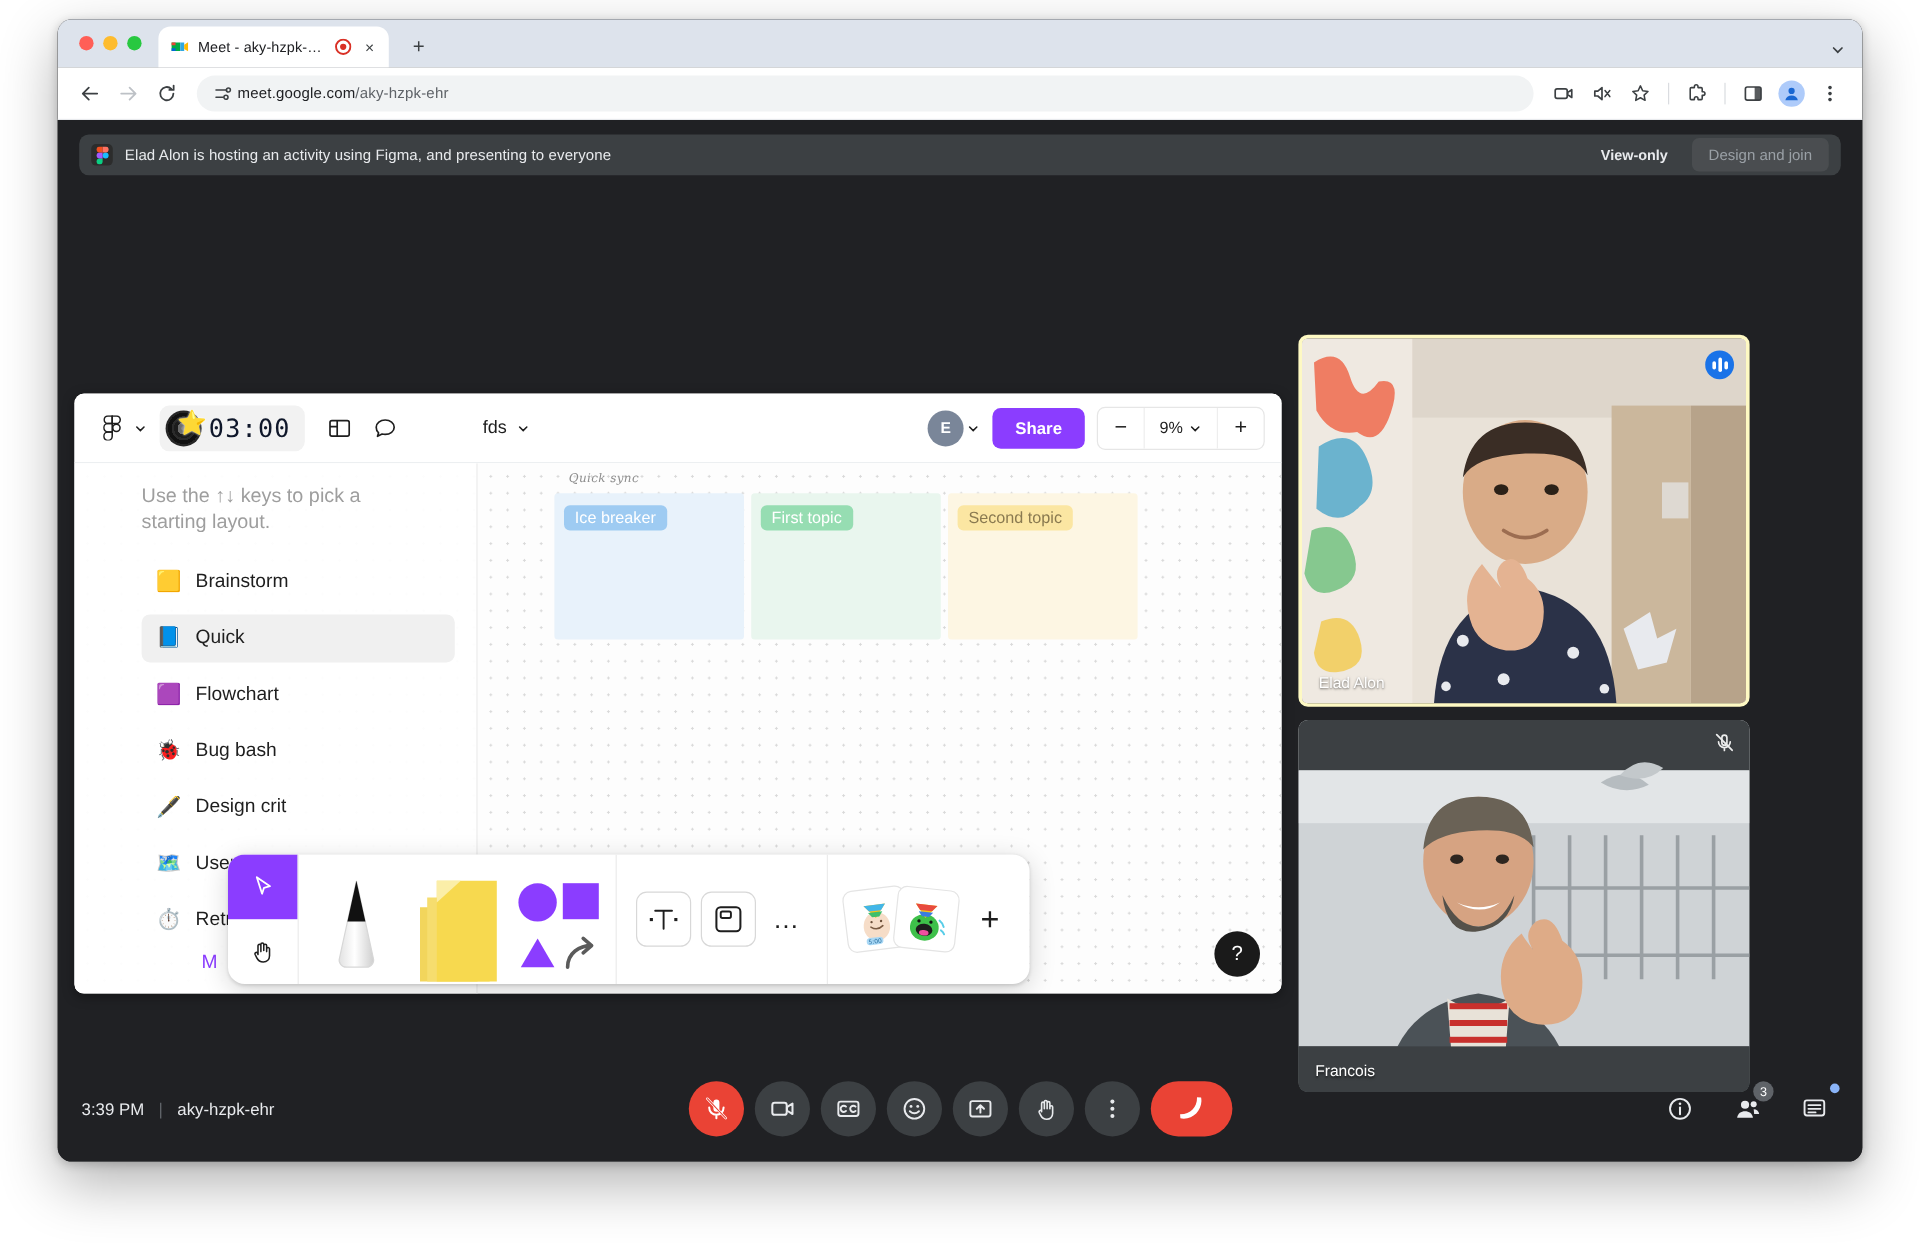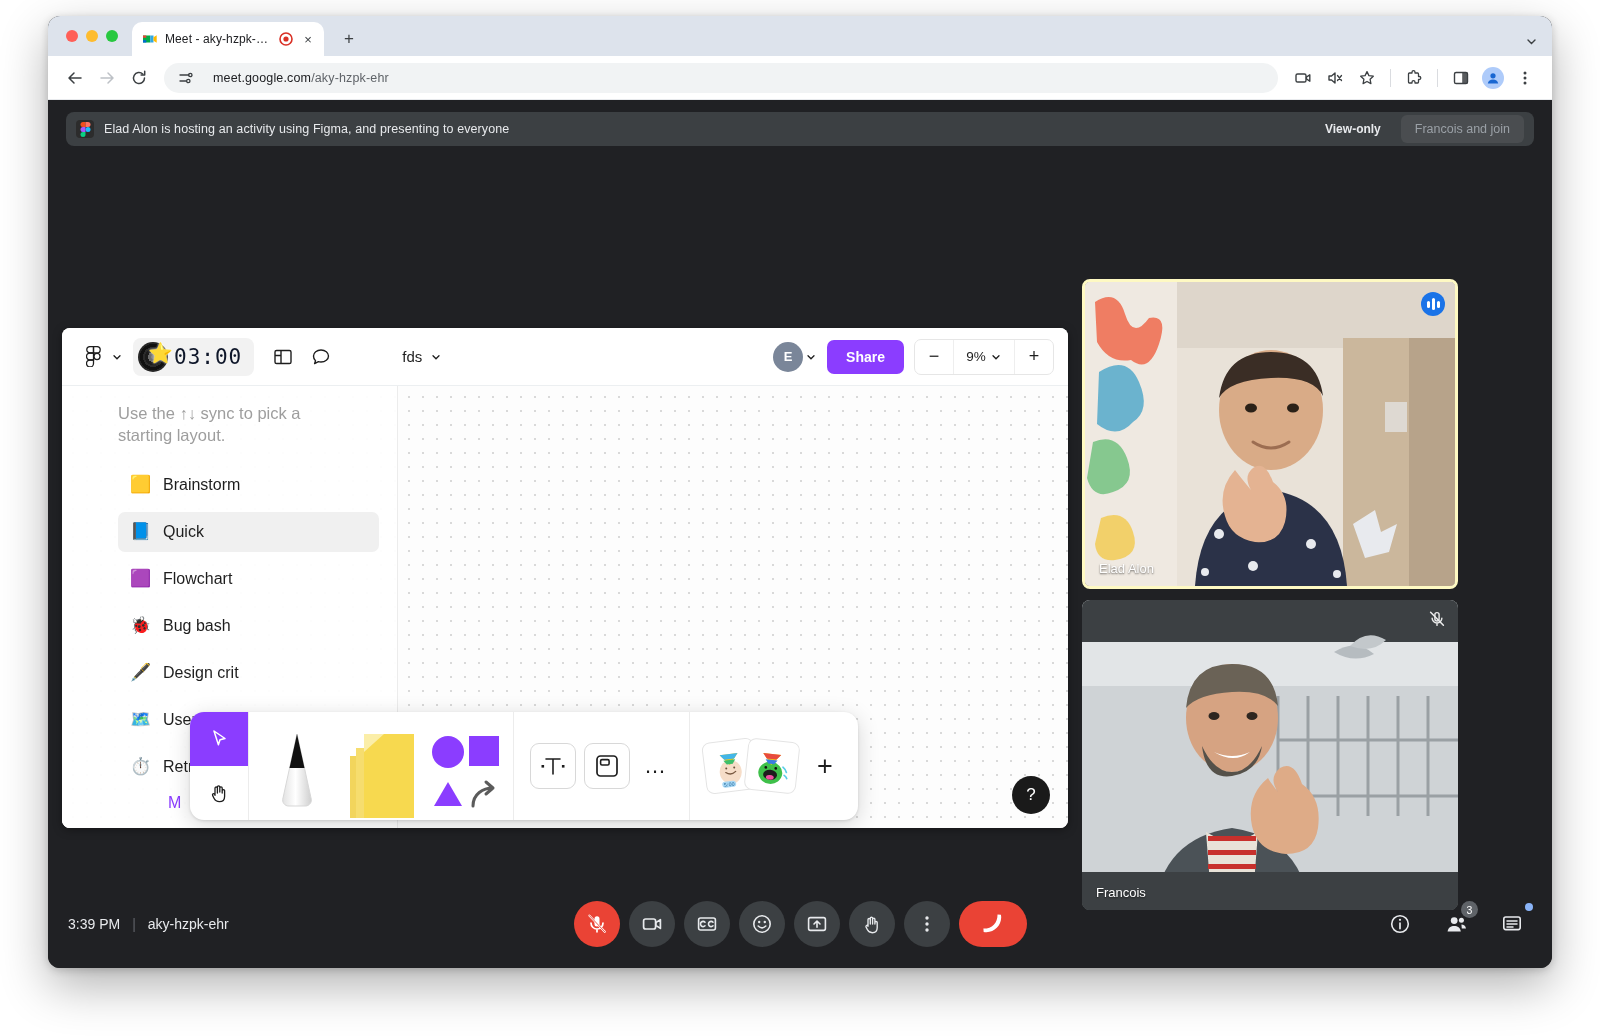--- a/index.html
+++ b/index.html
@@ -79,21 +79,21 @@
   }
   .tb-btn {
     width: 30px; height: 30px; border-radius: 50%;
     display: flex; align-items: center; justify-content: center;
     color: #3c4043; flex: 0 0 auto;
   }
   .tb-btn.disabled { color: #bdc1c6; }
   #omnibox {
     flex: 1; height: 30px; margin: 0 8px;
     background: #f1f3f4; border-radius: 16px;
-    display: flex; align-items: center; padding: 0 14px; gap: 19px;
+    display: flex; align-items: center; padding: 0 14px; gap: 4px;
   }
   #omnibox .url { font-size: 12.5px; color: #202124; letter-spacing: .15px; }
   #omnibox .url .host { color: #202124; }
   #omnibox .url .path { color: #5f6368; }
   .tb-divider { width: 1px; height: 18px; background: #dadce0; margin: 0 6px; }
   #profile-avatar {
     width: 22px; height: 22px; border-radius: 50%;
     background: #aecbfa; display:flex; align-items:center; justify-content:center;
   }
 
@@ -527,21 +527,21 @@
           <circle cx="9" cy="9" r="3" fill="#1abcfe"></circle>
           <path d="M3 12h3v3a3 3 0 1 1-3-3z" fill="#0acf83"></path>
           <path d="M3 6h3v6H3a3 3 0 0 1 0-6z" fill="#a259ff"></path>
           <path d="M3 0h3v6H3a3 3 0 0 1 0-6z" fill="#f24e1e"></path>
           <path d="M6 0h3a3 3 0 0 1 0 6H6z" fill="#ff7262"></path>
         </svg>
       </span>
       <span class="banner-text">Elad Alon is hosting an activity using Figma, and presenting to everyone</span>
       <span class="banner-right">
         <span class="view-only">View-only</span>
-        <span class="install-btn">Francois and join</span>
+        <span class="install-btn">Design and join</span>
       </span>
     </div>
 
     <div id="figma">
 
       <div id="fig-toolbar">
         <div id="fig-logo-group">
           <span class="fig-icon-btn">
             <svg width="15" height="21" viewBox="0 0 12 18">
               <circle cx="9" cy="9" r="2.6" fill="none" stroke="#1e1e1e" stroke-width="1.1"></circle>
@@ -606,23 +606,37 @@
                   <path d="M3 4.8L6 7.8l3-3" fill="none" stroke="#1e1e1e" stroke-width="1.3" stroke-linecap="round"></path>
                 </svg>
             </div>
             <div class="zoom-pm">+</div>
           </div>
         </div>
       </div>
 
       <div id="fig-canvas">
 
+        <div id="board">
+          <div id="board-title">Quick sync</div>
+          <div id="cards">
+            <div class="agenda-card c1">
+              <span class="card-chip">Ice breaker</span>
+            </div>
+            <div class="agenda-card c2">
+              <span class="card-chip">First topic</span>
+            </div>
+            <div class="agenda-card c3">
+              <span class="card-chip">Second topic</span>
+            </div>
+          </div>
+        </div>
 
         <div id="left-panel">
-          <div id="panel-hint">Use the ↑↓ sync to pick a starting layout.</div>
+          <div id="panel-hint">Use the ↑↓ keys to pick a starting layout.</div>
 
           <div class="layout-item">
             <span class="layout-emoji">🟨</span>
             <span>Brainstorm</span>
           </div>
           <div class="layout-item selected">
             <span class="layout-emoji">📘</span>
             <span>Quick</span>
           </div>
           <div class="layout-item">

